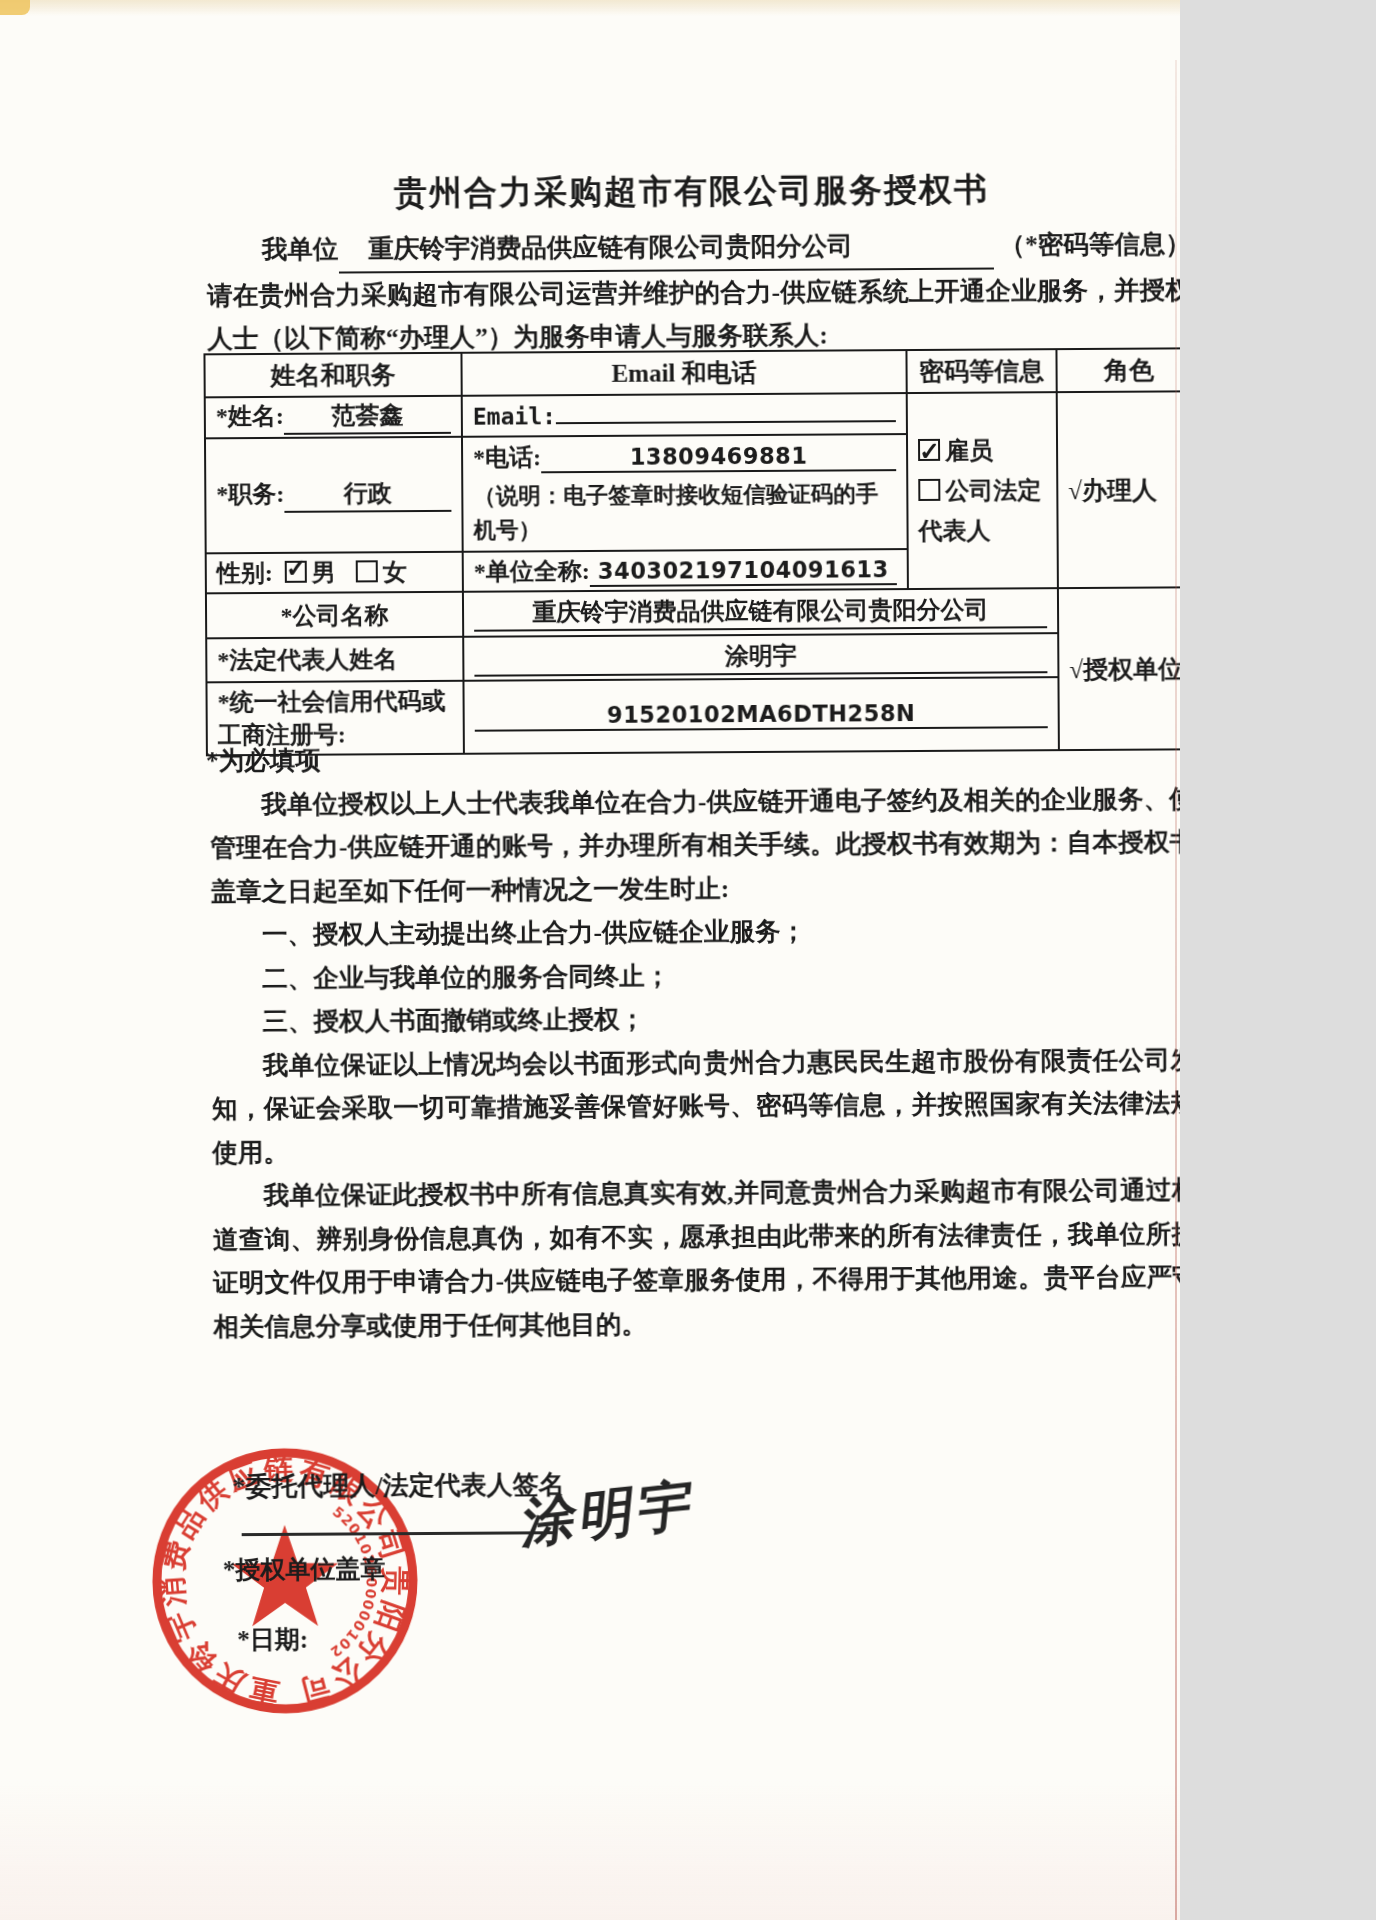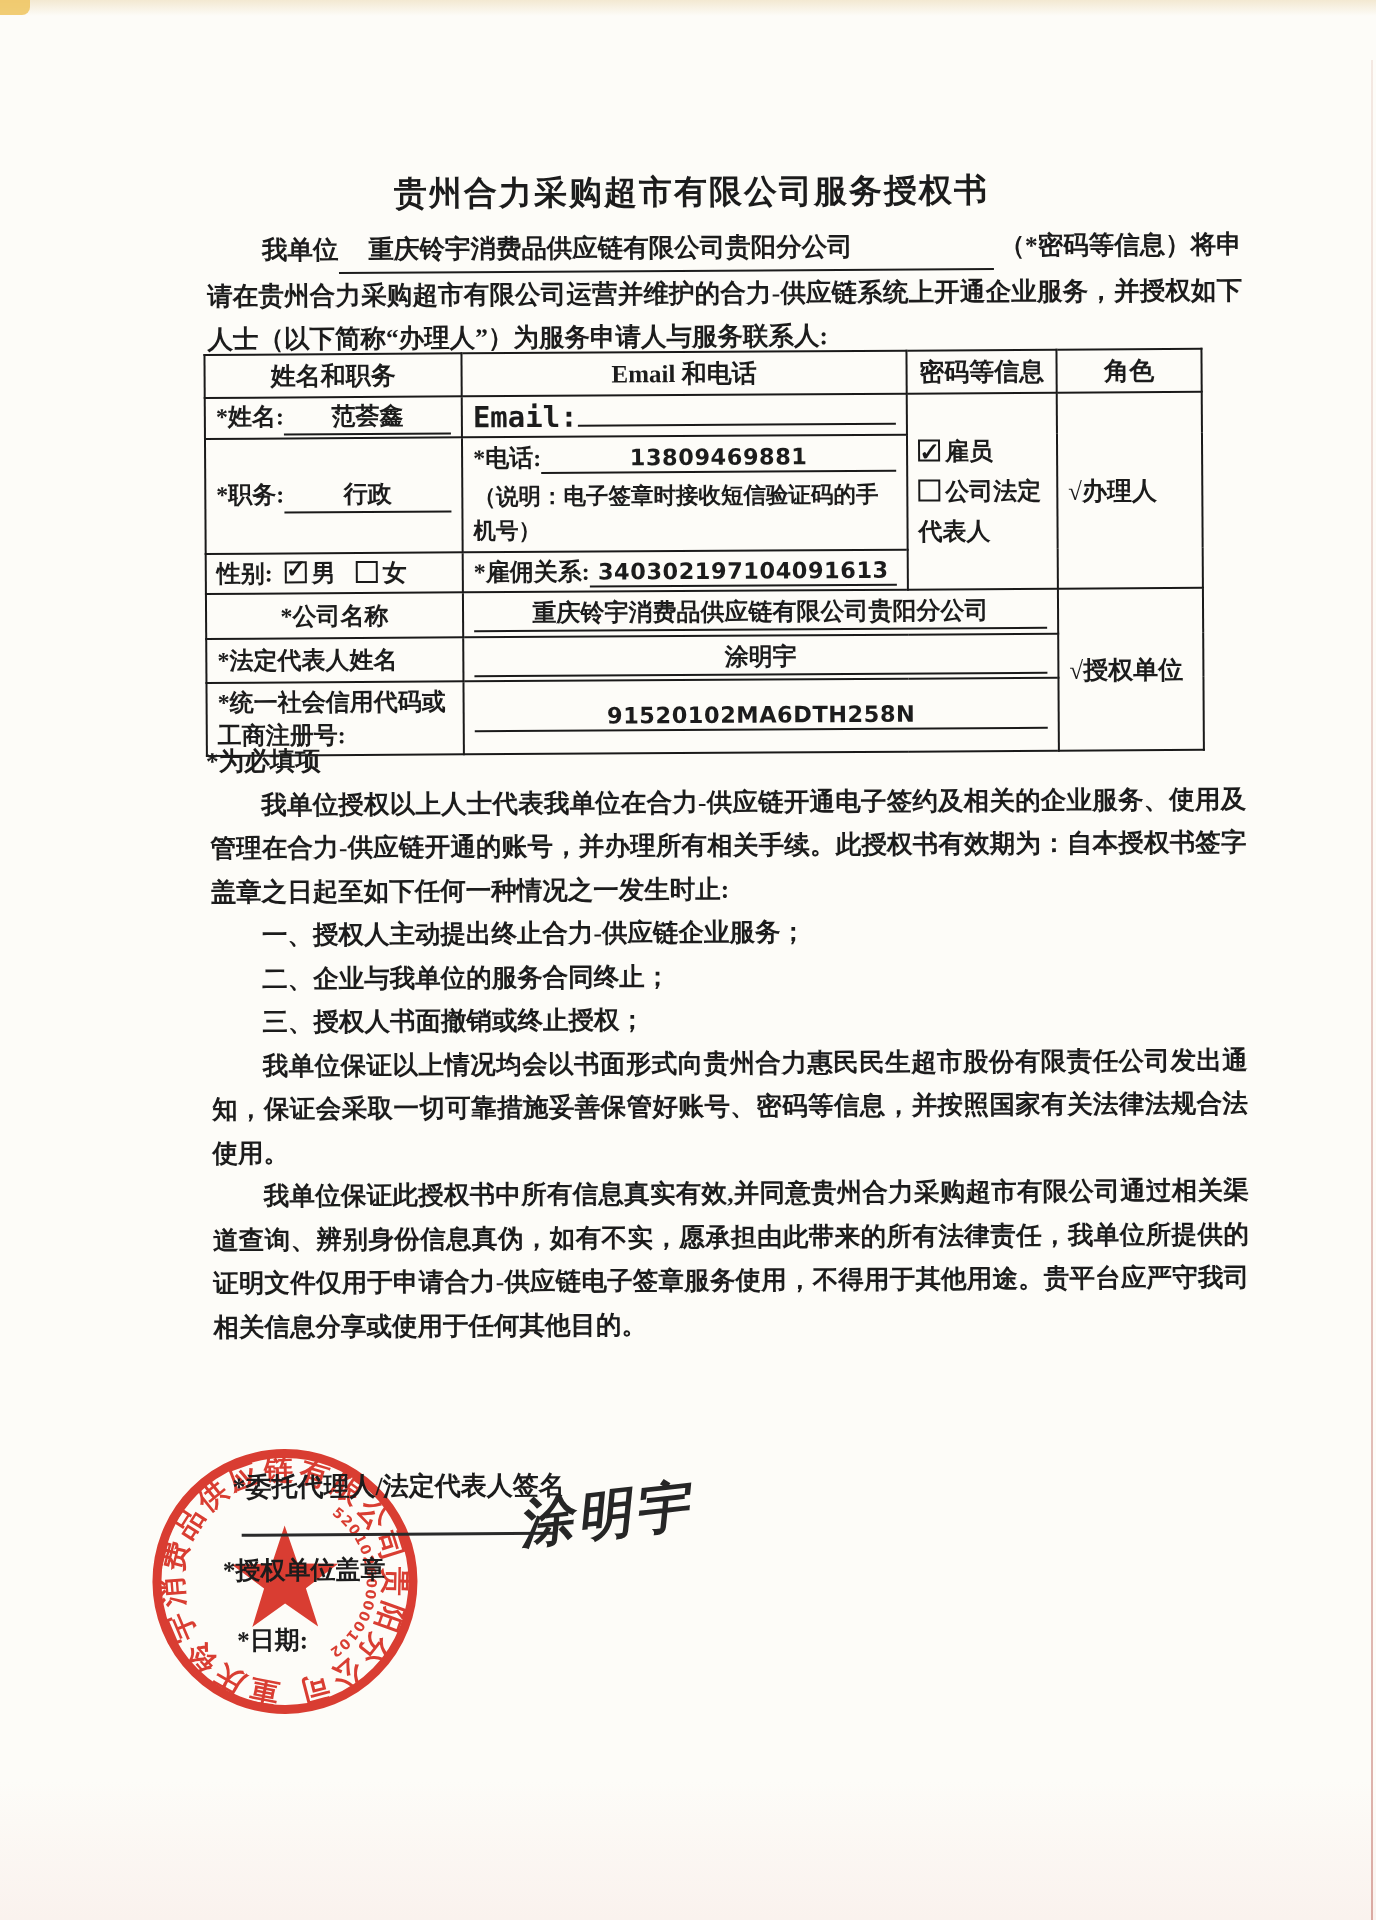--- a/index.html
+++ b/index.html
@@ -1,17 +1,17 @@
 <!DOCTYPE html>
 <html><head>
 <meta charset="utf-8">
 <style>
   html,body{margin:0;padding:0;background:#ddd;}
   .page{
-    position:relative;width:1376px;height:1920px;background:#fdfcf8;
+    position:relative;width:1180px;height:1920px;background:#fdfcf8;
     overflow:hidden;font-family:"Liberation Serif",serif;color:#1c1c1c;
   }
   .sheet{position:absolute;inset:0;transform:rotate(-0.35deg);transform-origin:50% 40%;}
   
   .art-top{position:absolute;top:0;left:0;right:0;height:16px;
     background:linear-gradient(180deg,rgba(224,196,138,0.35),rgba(255,255,255,0));z-index:5;}
   .art-corner{position:absolute;top:0;left:0;width:30px;height:15px;background:#eec45e;opacity:.85;z-index:6;border-radius:0 0 8px 0;}
   .art-right{position:absolute;top:60px;bottom:0;right:3px;width:2px;
     background:linear-gradient(180deg,rgba(190,120,100,.15),rgba(180,80,70,.45));z-index:6;}
   .art-bottom{position:absolute;left:0;right:0;bottom:0;height:140px;
@@ -31,21 +31,21 @@
     table-layout:fixed;font-size:24px;font-weight:bold;}
   table.auth td,table.auth th{border:2.6px solid #1a1a1a;padding:2px 10px;vertical-align:middle;overflow:hidden;}
   table.auth th{font-size:25px;text-align:center;padding:4px 2px;}
   tr.r-hdr{height:39px;} tr.r-name{height:38px;} tr.r-pos{height:115px;}
   tr.r-sex{height:40px;} tr.r-co{height:45px;} tr.r-legal{height:44px;} tr.r-credit{height:73px;}
   .flexline{display:flex;align-items:baseline;}
   .u-line{border-bottom:2px solid #1a1a1a;padding:0 4px 1px 4px;}
   .grow{flex:1;}
   .tc{text-align:center;}
   .num{font-family:"DejaVu Sans",sans-serif;font-weight:bold;font-size:22.5px;letter-spacing:.5px;}
-  .mono{font-family:"DejaVu Sans Mono",monospace;font-weight:bold;font-size:29px;text-align:center;}
+  .mono{font-family:"DejaVu Sans Mono",monospace;font-weight:bold;font-size:23px;text-align:center;}
   .cbx{display:inline-block;width:18px;height:18px;border:2.5px solid #1a1a1a;position:relative;
     vertical-align:-2px;margin-right:5px;background:transparent;}
   .cbx.checked::after{content:"✓";position:absolute;left:-1px;top:-9px;font-size:25px;font-weight:bold;color:#1a1a1a;}
   .emp-cell{vertical-align:middle;line-height:40px;padding-left:8px;}
   .role-cell{font-size:25px;padding-left:10px;}
   .note{font-size:22.5px;line-height:34px;}
   .credit-lines{line-height:33px;}
 
   .bodytext{position:absolute;left:210px;top:737px;width:1036px;font-size:25.5px;
     line-height:43.5px;text-align:justify;font-weight:bold;}
@@ -130,21 +130,21 @@
         </td>
       </tr>
       <tr class="r-sex">
         <td>
           <span>性别:</span>
           <span class="cbx checked" style="margin-left:6px;"></span><span>男</span>
           <span class="cbx" style="margin-left:14px;"></span><span>女</span>
         </td>
         <td>
           <div class="flexline">
-            <span>*雇佣关系:</span>
+            <span>*单位全称:</span>
             <span class="u-line grow tc num">340302197104091613</span>
           </div>
         </td>
       </tr>
       <tr class="r-co">
         <td class="tc">*公司名称</td>
         <td colspan="2">
           <div class="flexline">
                 <span class="u-line grow tc">重庆铃宇消费品供应链有限公司贵阳分公司</span>
               </div>

